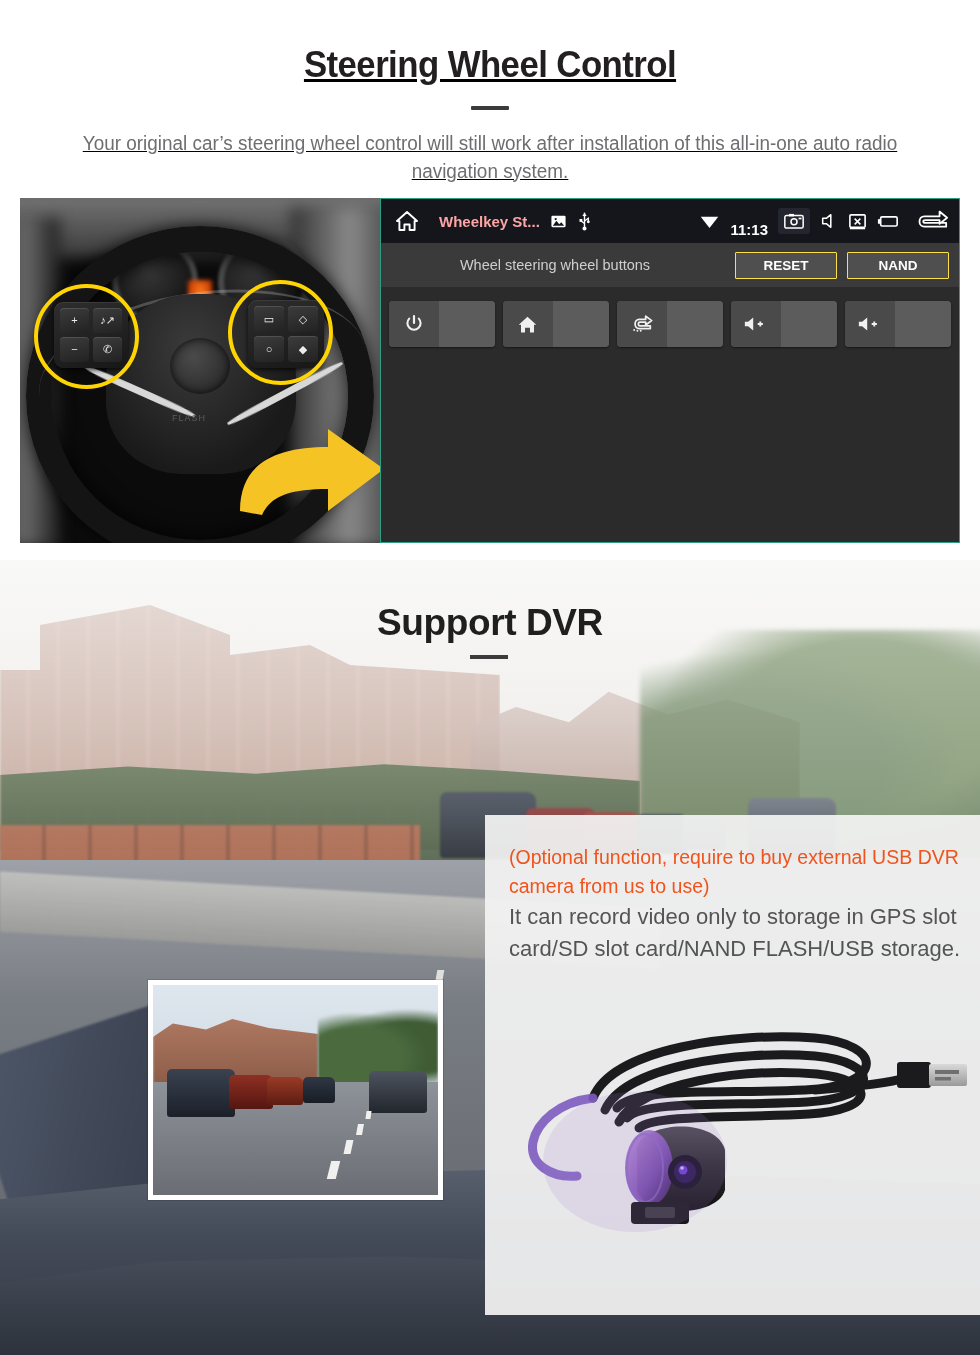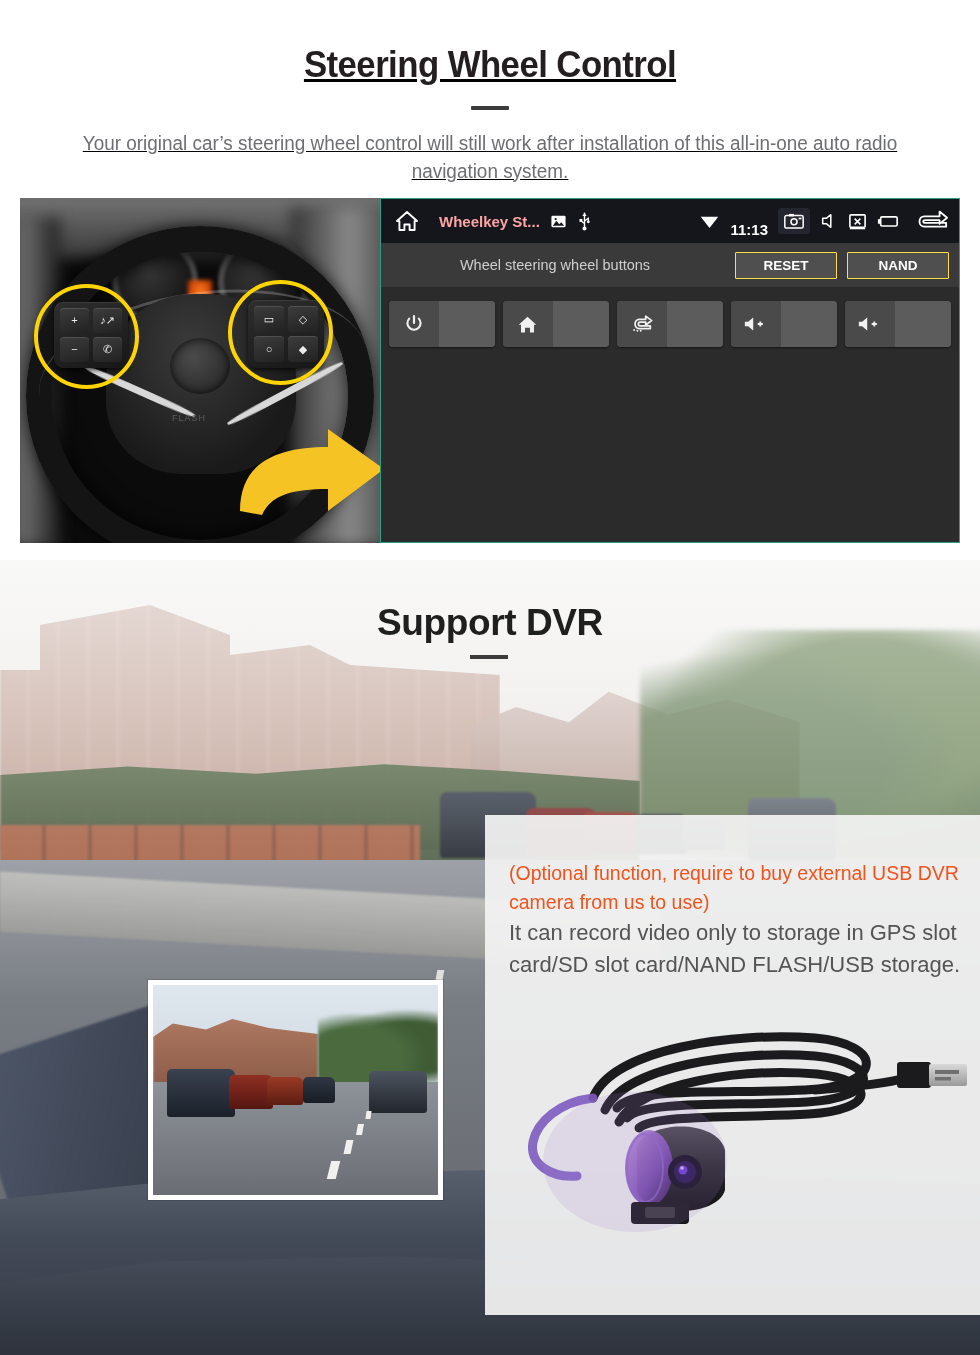--- a/index.html
+++ b/index.html
@@ -338,21 +338,20 @@
 
   
   #dvr-panel {
     position:absolute; left:485px; top:255px;
     width:495px; height:500px;
     background: rgba(243,243,243,.93);
     z-index: 8;
   }
   #dvr-panel-text {
     padding: 28px 10px 0 24px;
-    margin-top: 16px;
   }
   .p-red {
     color:#f0531c; font-size:19.5px; line-height:1.48;
   }
   .p-grey {
     color:#545454; font-size:22px; line-height:1.48;
   }
   #dvr-cam {
     position:absolute; left:0; top:175px; width:495px; height:255px;
   }

